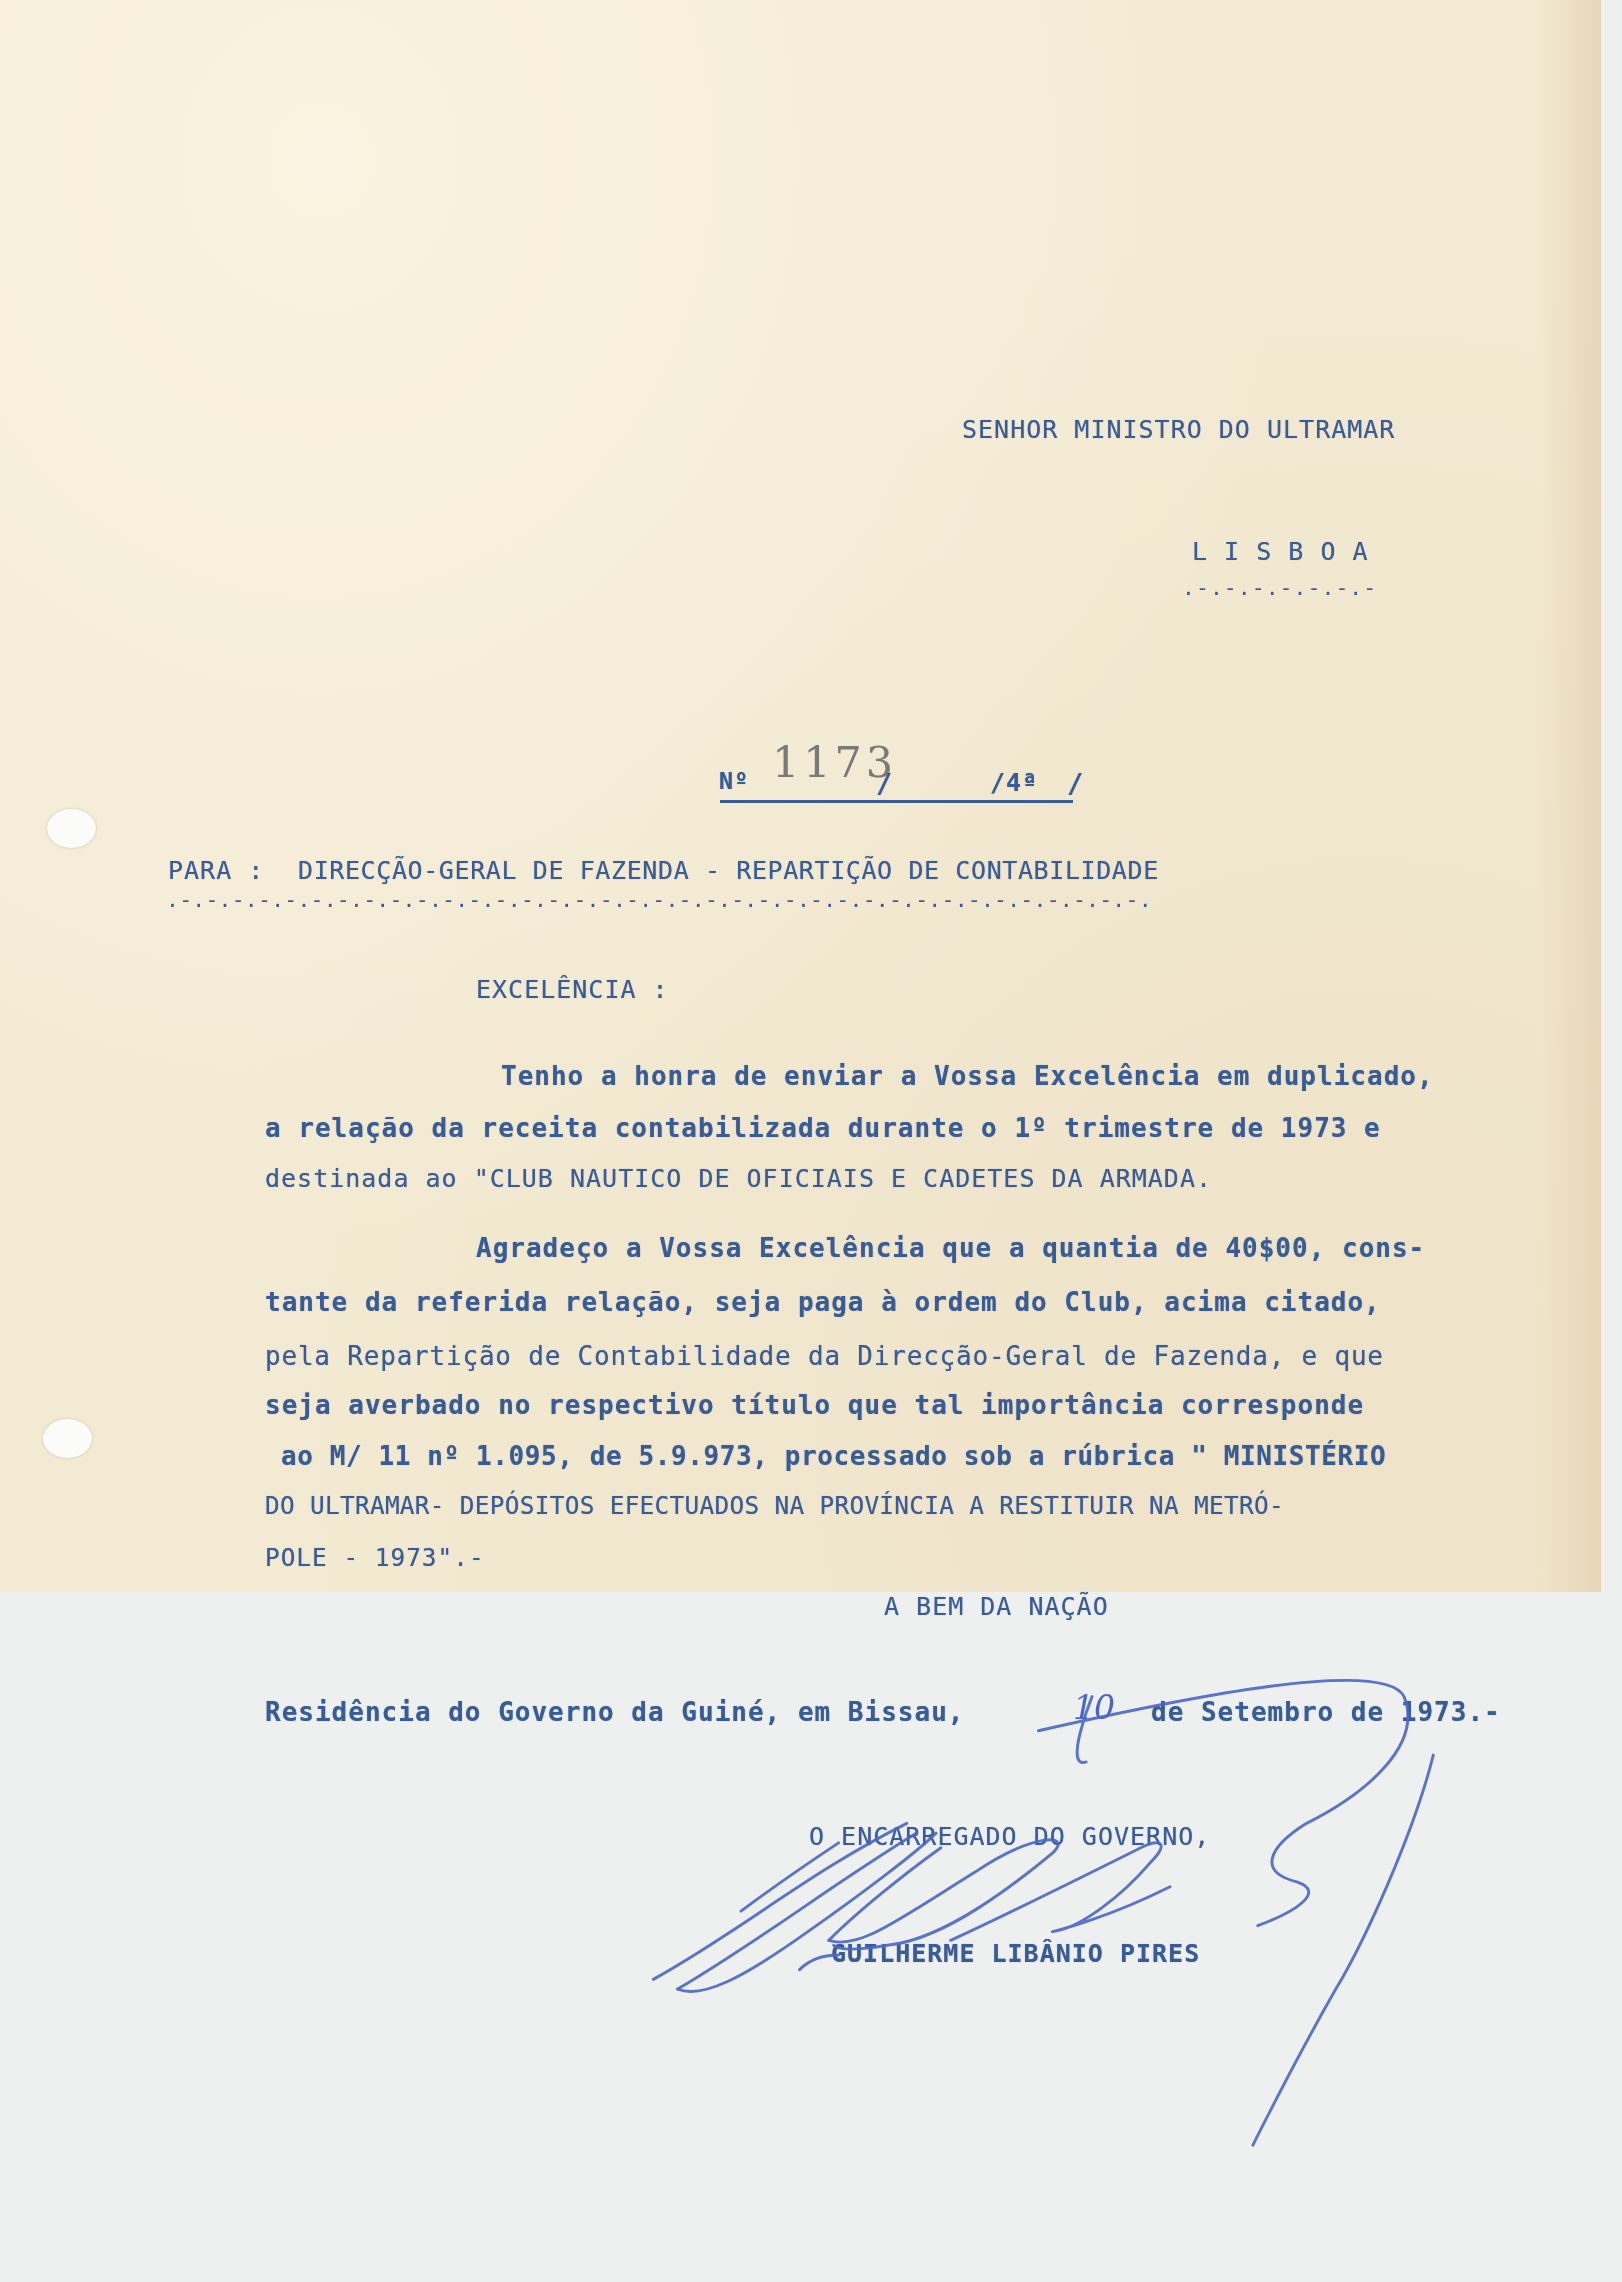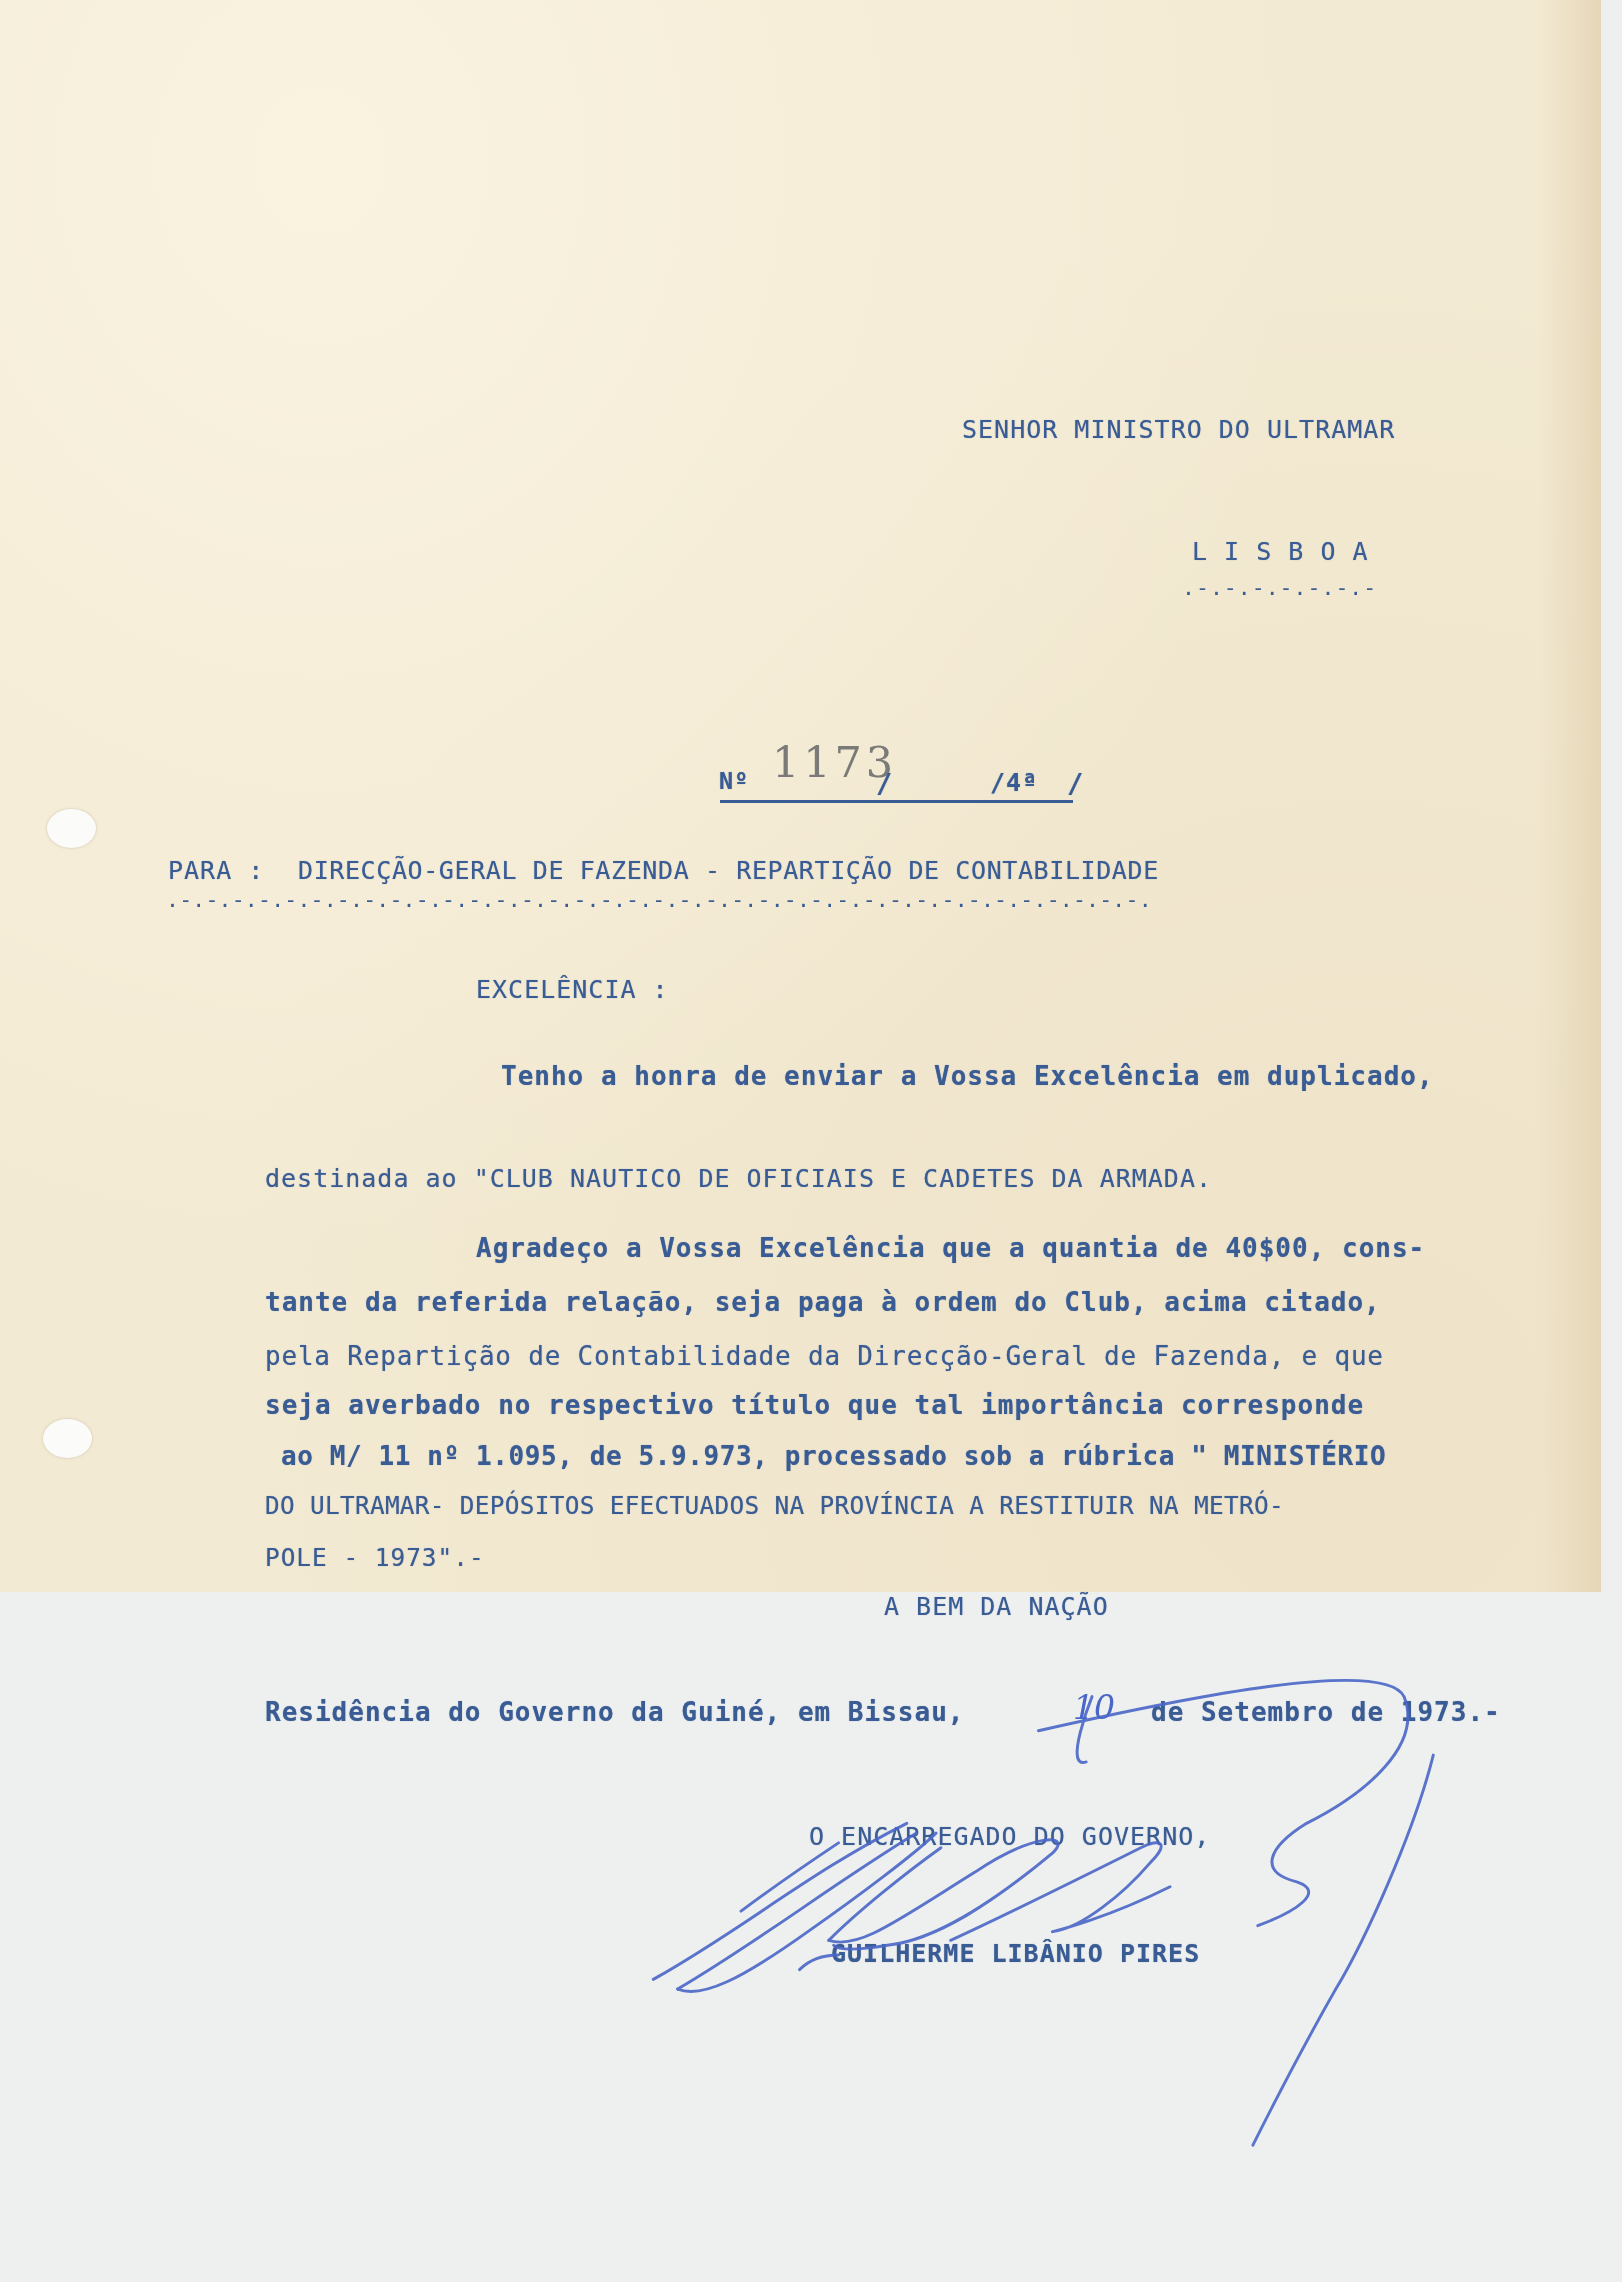--- a/index.html
+++ b/index.html
@@ -96,20 +96,21 @@
   <div class="t bold" style="left:1067px; top:770px; font-size:27px;">/</div>
   <div class="ref-line" style="left:720px; top:800px; width:353px;"></div>
 
   <div class="t" style="left:168px; top:858px; font-size:25px;">PARA :</div>
   <div class="t" style="left:298px; top:858px; font-size:25px; letter-spacing:0.6px;">DIRECÇÃO-GERAL DE FAZENDA - REPARTIÇÃO DE CONTABILIDADE</div>
   <div class="dots" style="left:166px; top:889px; letter-spacing:0.2px;">.-.-.-.-.-.-.-.-.-.-.-.-.-.-.-.-.-.-.-.-.-.-.-.-.-.-.-.-.-.-.-.-.-.-.-.-.-.</div>
 
   <div class="t" style="left:476px; top:977px; font-size:25px;">EXCELÊNCIA :</div>
 
   <div class="t bold" style="left:480px; top:1063px;margin-left:21px;">Tenho a honra de enviar a Vossa Excelência em duplicado,</div>
+  <div class="t bold" style="left:265px; top:1115px;">a relação da receita contabilizada durante o 1º trimestre de 1973 e</div>
   <div class="t" style="left:265px; top:1166px; font-size:25px;">destinada ao "CLUB NAUTICO DE OFICIAIS E CADETES DA ARMADA.</div>
 
   <div class="t bold" style="left:476px; top:1235px;">Agradeço a Vossa Excelência que a quantia de 40$00, cons-</div>
   <div class="t" style="left:265px; top:1343px; letter-spacing:0.8px;">pela Repartição de Contabilidade da Direcção-Geral de Fazenda, e que</div>
   <div class="t bold" style="left:265px; top:1289px;">tante da referida relação, seja paga à ordem do Club, acima citado,</div>
   <div class="t bold" style="left:265px; top:1392px;">seja averbado no respectivo título que tal importância corresponde</div>
   <div class="t bold" style="left:265px; top:1443px; letter-spacing:0.6px;margin-left:16px;">ao M/ 11 nº 1.095, de 5.9.973, processado sob a rúbrica " MINISTÉRIO</div>
   <div class="t" style="left:265px; top:1494px; font-size:24.4px; letter-spacing:0.3px;">DO ULTRAMAR- DEPÓSITOS EFECTUADOS NA PROVÍNCIA A RESTITUIR NA METRÓ-</div>
   <div class="t" style="left:265px; top:1546px; font-size:24.4px;">POLE - 1973".-</div>
 

